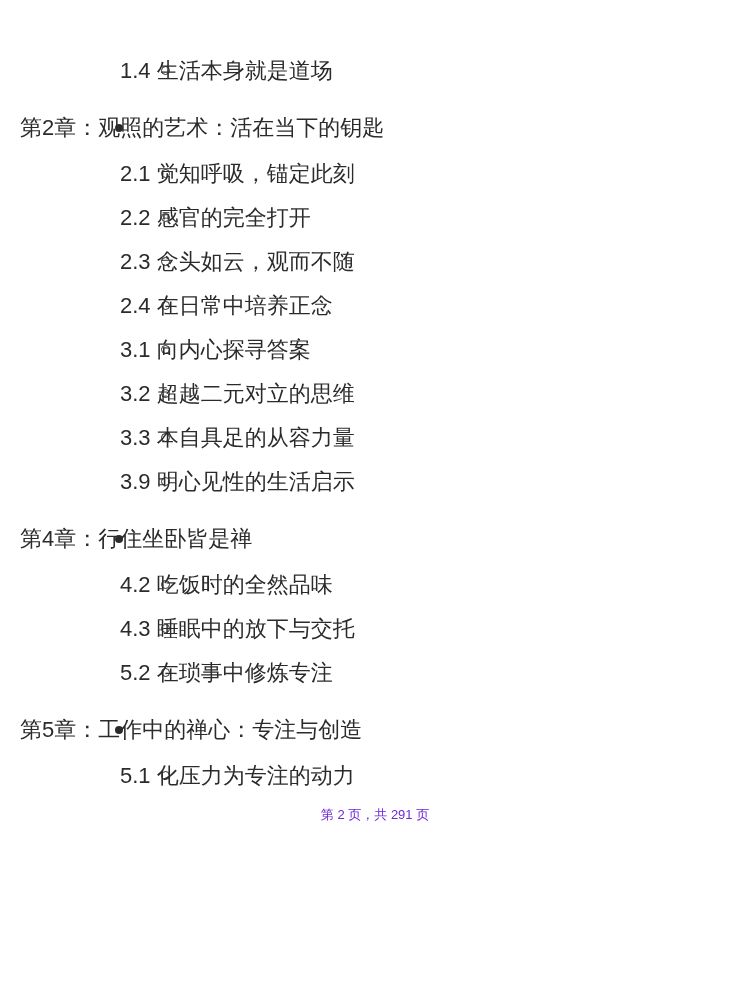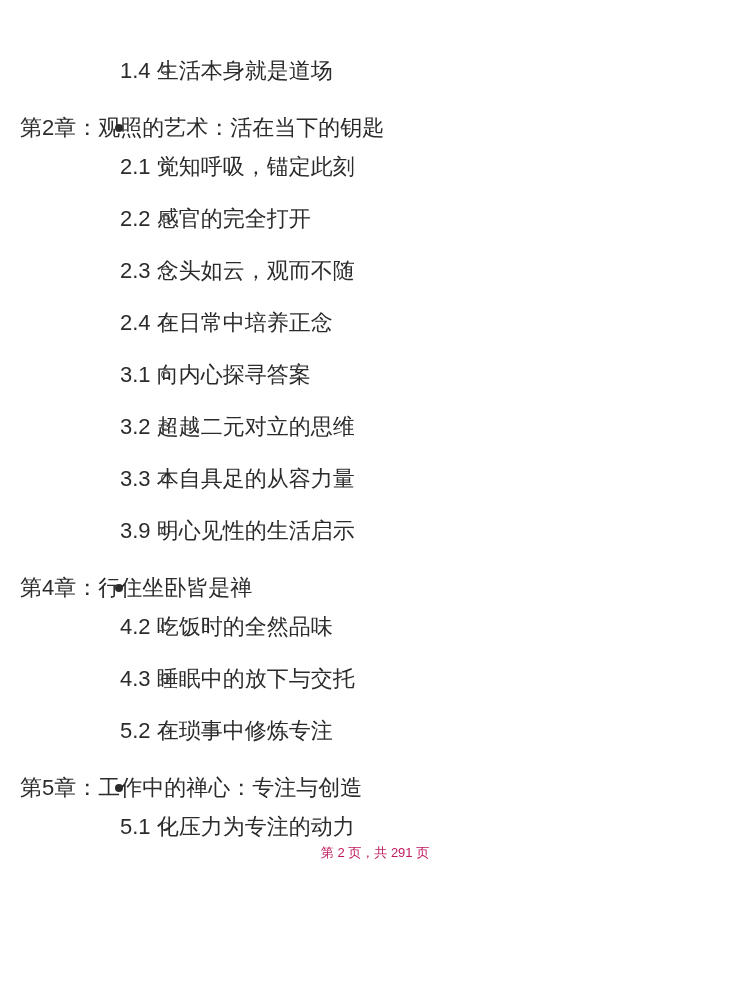--- a/index.html
+++ b/index.html
@@ -24,22 +24,22 @@
     padding-top: 55px;
   }
   .row {
     position: relative;
     font-size: 22px;
     line-height: 32px;
     white-space: nowrap;
   }
   .row.l1 { padding-left: 135px; }
   .row.l2 { padding-left: 120px; }
-  .row.l2 + .row.l2 { margin-top: 20px; }
-  .row.l1 + .row.l2 { margin-top: 7px; }
+  .row.l2 + .row.l2 { margin-top: 12px; }
+  .row.l1 + .row.l2 { margin-top: 14px; }
   .row.l2 + .row.l1 { margin-top: 25px; padding-left: 20px; }
   .bullet {
     position: absolute;
     border-radius: 50%;
     box-sizing: content-box;
   }
   .l1 .bullet {
     left: 115px;
     top: 12px;
     width: 8px;
@@ -48,24 +48,25 @@
   }
   .l2 .bullet {
     left: 161px;
     top: 11px;
     width: 7px;
     height: 7px;
     background: transparent;
     border: 1.5px solid #2b2b2b;
   }
   .footer {
+    margin-top: 13px;
     text-align: center;
     font-size: 13px;
     line-height: 19px;
-    color: #be185d;
+    color: #6d28d9;
   }
 </style>
 </head>
 <body>
 
 <div class="page">
   <div class="toc">
       <div class="row l2"><span class="bullet"></span><span>1.4 生活本身就是道场</span></div>
       <div class="row l1"><span class="bullet"></span><span>第2章：观照的艺术：活在当下的钥匙</span></div>
       <div class="row l2"><span class="bullet"></span><span>2.1 觉知呼吸，锚定此刻</span></div>

